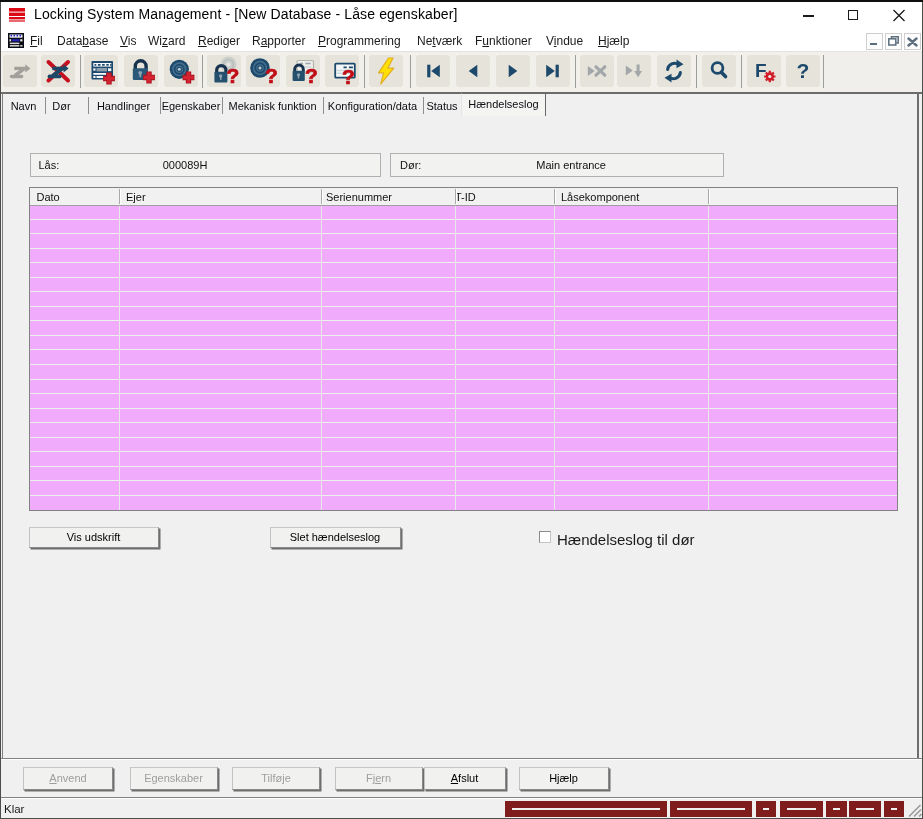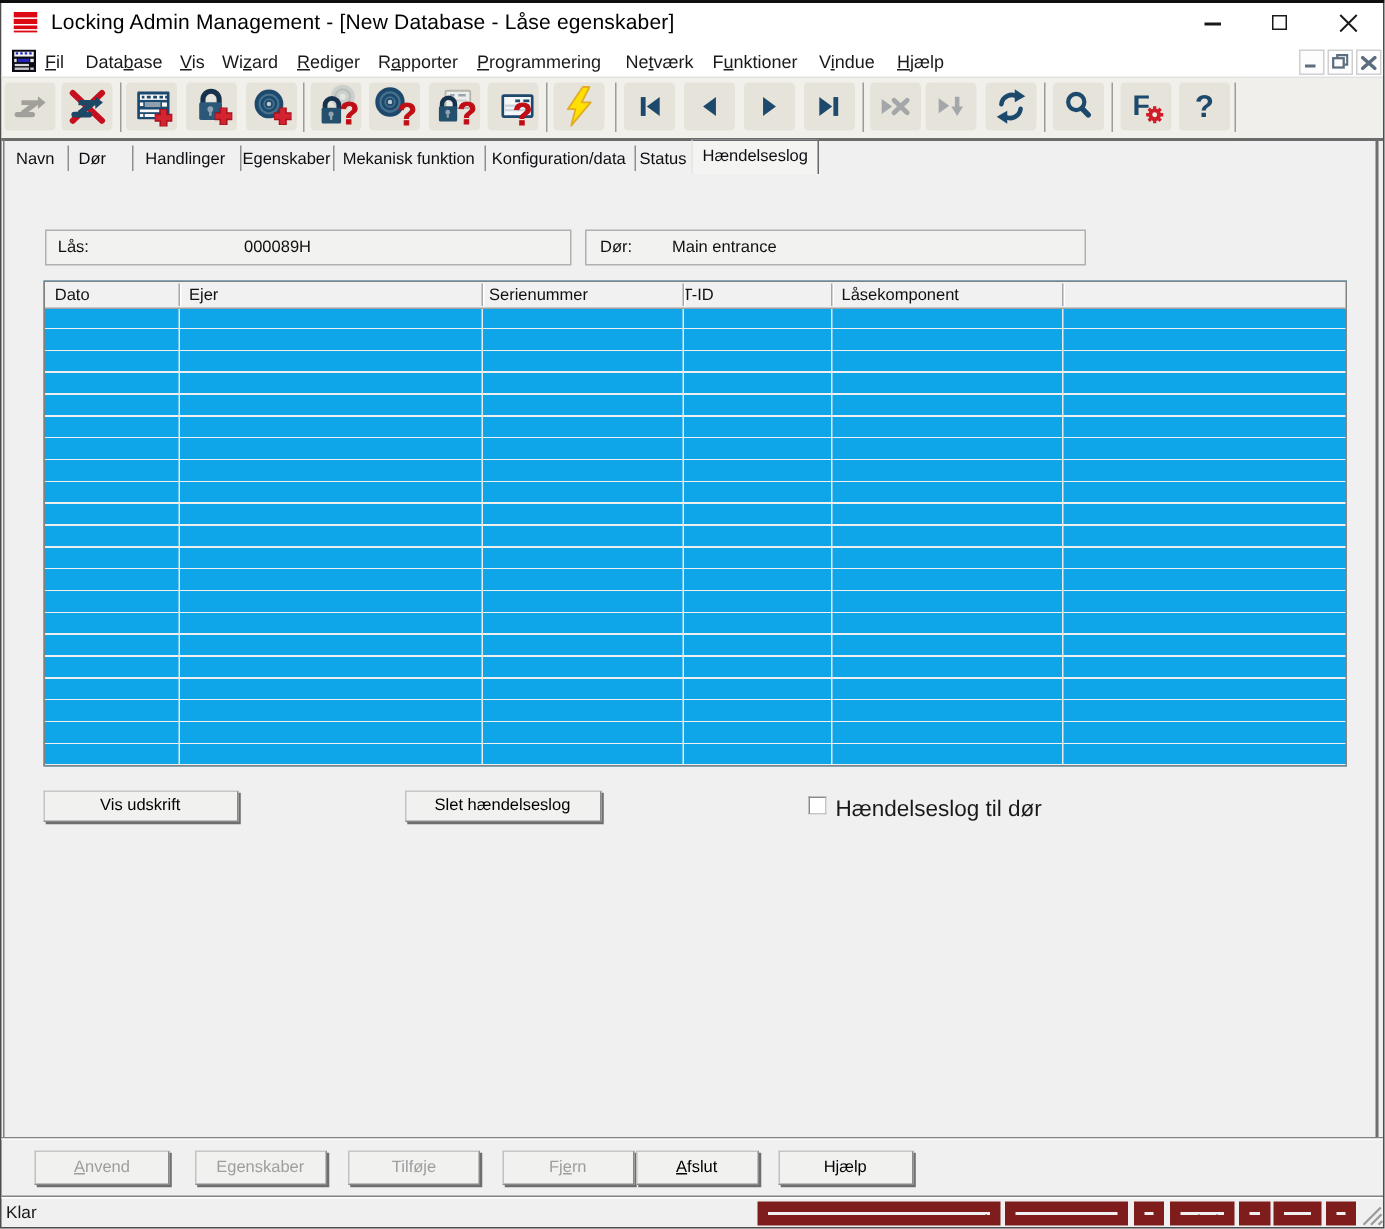--- a/index.html
+++ b/index.html
@@ -30,21 +30,21 @@
 .tabsep{top:97px;width:1px;height:17px;background:#8e8e8e}
 #activetab{left:461px;top:93px;width:85px;height:23px;background:#f4f4f3;
  border-top:1.5px solid #686868;border-right:1.5px solid #686868;border-left:1px solid #e4e4e4;box-sizing:border-box}
 
 #cl-left{left:2px;top:93px;width:1px;height:665px;background:#7e7e7e}
 #cl-right{left:917px;top:93px;width:2px;height:665px;background:#6e6e6e}
 
 .fbox{top:153px;height:24px;border:1px solid #b0b0b0;background:#f2f2f1;box-sizing:border-box}
 .flbl{top:159px;font-size:11px;color:#111}
 
-#tbl{left:29px;top:187px;width:869px;height:324px;border:1px solid #828282;background:#0ea5e9;box-sizing:border-box}
+#tbl{left:29px;top:187px;width:869px;height:324px;border:1px solid #828282;background:#f0abfc;box-sizing:border-box}
 #thead{left:0;top:0;width:867px;height:17px;background:#f1f1f1;border-bottom:1px solid #a0a0a0}
 .thc{top:3px;font-size:11px;color:#111}
 .thsep{top:1px;width:1px;height:15px;background:#a8a8a8;box-shadow:1px 0 0 #fff}
 .vgrid{top:17px;width:1px;height:305px;background:#e9e9e9}
 #hgrid{left:0;top:17px;width:867px;height:305px;
  background:repeating-linear-gradient(to bottom,transparent 0,transparent 13.55px,#efefef 13.55px,#efefef 14.55px)}
 
 .cbtn{background:#f1f1f0;border-top:1px solid #c6c6c6;border-left:1px solid #c2c2c2;
  border-right:1px solid #898989;border-bottom:1px solid #898989;
  box-shadow:1.5px 1.5px 0 #6e6e6e;box-sizing:border-box;
@@ -67,21 +67,21 @@
 
 <div class="a" id="titlebar"></div>
 <svg class="a" style="left:9px;top:8px" width="16" height="14" viewBox="0 0 16 14">
  <g fill="#dc0814">
   <rect x="0" y="0" width="16" height="3.6"></rect>
   <rect x="0" y="4.6" width="16" height="3.4"></rect>
   <rect x="0" y="9" width="16" height="2.4"></rect>
   <rect x="0" y="12.4" width="16" height="1.2"></rect>
  </g>
 </svg>
-<div class="a txt" id="title-text">Locking Admin Management - [New Database - Låse egenskaber]</div>
+<div class="a txt" id="title-text">Locking System Management - [New Database - Låse egenskaber]</div>
 <div class="a" style="left:802.5px;top:15px;width:11.5px;height:1.5px;background:#1a1a1a"></div>
 <div class="a" style="left:847.5px;top:10px;width:10.5px;height:9.5px;border:1.3px solid #1a1a1a;box-sizing:border-box"></div>
 <svg class="a" style="left:892px;top:9px" width="14" height="13" viewBox="0 0 14 13">
  <path d="M1.5 1 L12.5 12 M12.5 1 L1.5 12" stroke="#1a1a1a" stroke-width="1.3" fill="none"></path>
 </svg>
 
 <div class="a" id="menubar"></div>
 <svg class="a" style="left:8px;top:33px" width="16" height="15" viewBox="0 0 16 15">
  <rect x="0" y="0" width="16" height="15" fill="#0b0b14"></rect>
  <rect x="1.5" y="1.5" width="13" height="3.2" fill="#f4f4f4"></rect>
@@ -286,21 +286,21 @@
 <div class="a tablbl txt" style="left:323px;width:99px;text-align:center">Konfiguration/data</div>
 <div class="a tablbl txt" style="left:423px;width:38px;text-align:center">Status</div>
 <div class="a" id="activetab"></div>
 <div class="a tablbl txt" style="left:461px;top:98px;width:85px;text-align:center">Hændelseslog</div>
 
 <div class="a fbox" style="left:29.5px;width:351px"></div>
 <div class="a fbox" style="left:389.5px;width:334px"></div>
 <div class="a flbl txt" style="left:38.5px">Lås:</div>
 <div class="a flbl txt" style="left:120px;width:130px;text-align:center">000089H</div>
 <div class="a flbl txt" style="left:400px">Dør:</div>
-<div class="a flbl txt" style="left:448px;width:130px;text-align:left">Main entrance</div>
+<div class="a flbl txt" style="left:476px;width:130px;text-align:right">Main entrance</div>
 
 <div class="a" id="tbl">
  <div class="a" id="hgrid"></div>
  <div class="a vgrid" style="left:89px"></div>
  <div class="a vgrid" style="left:291px"></div>
  <div class="a vgrid" style="left:425px"></div>
  <div class="a vgrid" style="left:523.5px"></div>
  <div class="a vgrid" style="left:678px"></div>
  <div class="a" id="thead"></div>
  <div class="a thc txt" style="left:6.5px">Dato</div>

